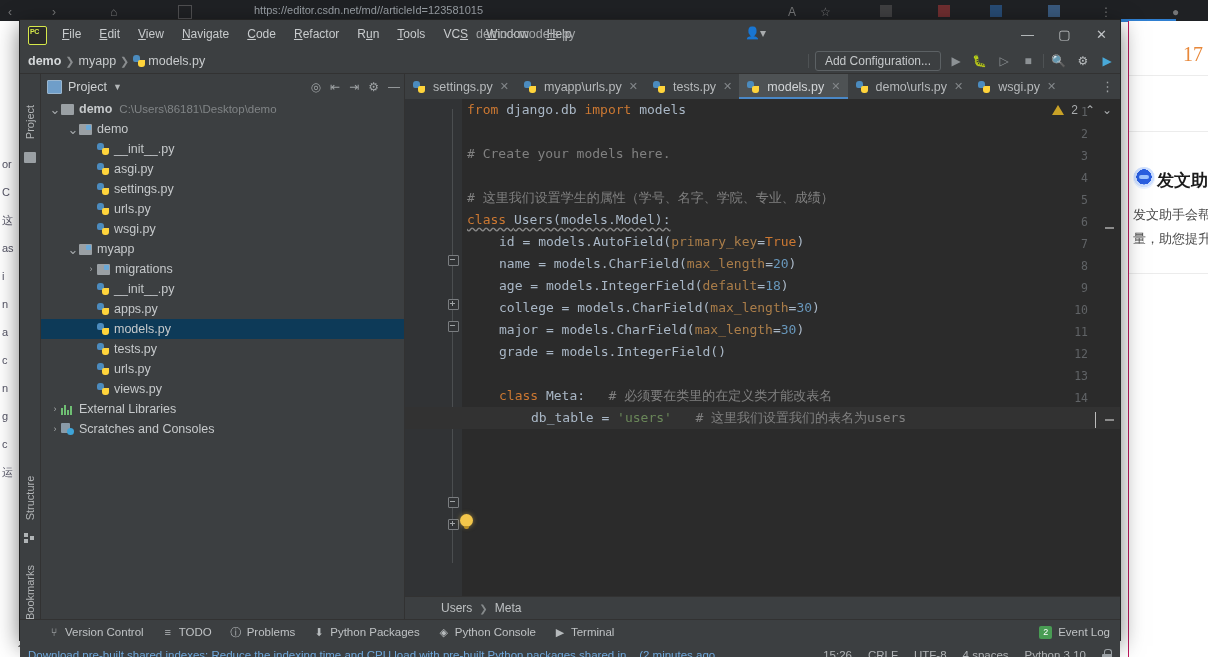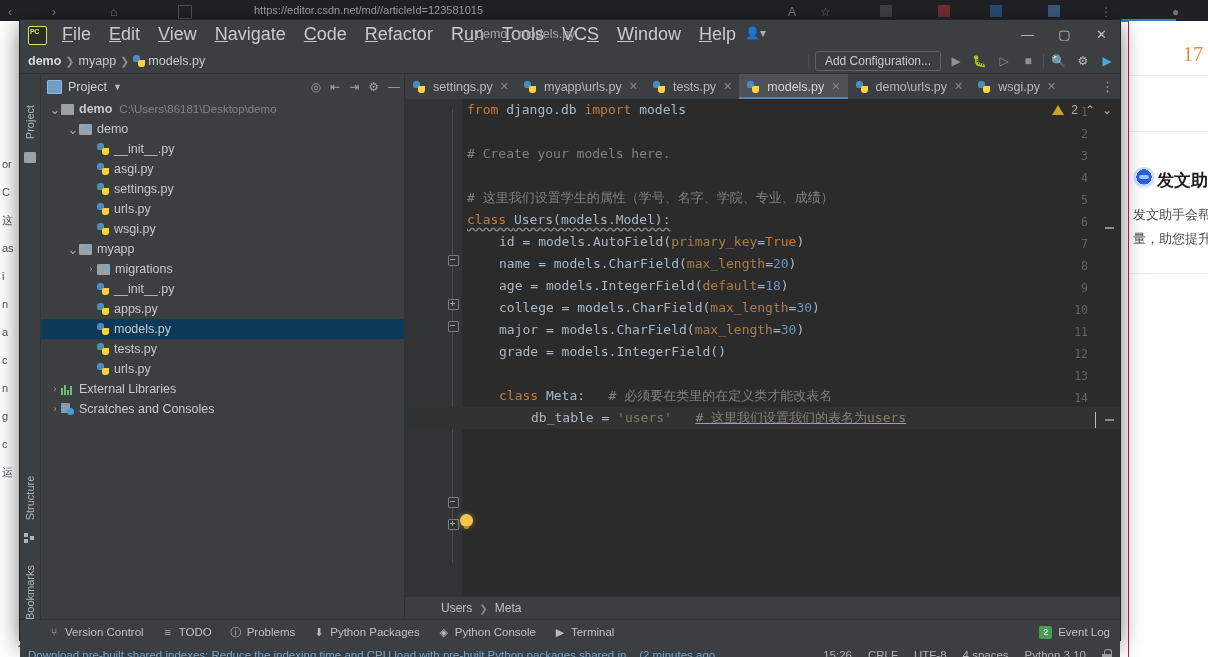--- a/index.html
+++ b/index.html
@@ -32,21 +32,21 @@
   
   #ide{position:absolute;left:20px;top:20px;width:1100px;height:620px;background:#3c3f41;
        box-shadow:0 0 0 1px #222 , 0 6px 22px rgba(0,0,0,.55);}
 
   
   .titlebar{position:relative;height:29px;background:#3c3f41;}
   .pc-logo{position:absolute;left:8px;top:6px;width:17px;height:17px;border-radius:2px;
       background:#2b2b2b;border:1.5px solid #d6e84a;}
   .pc-logo:after{content:"PC";position:absolute;left:1px;top:1px;font-size:7px;color:#d6e84a;font-weight:bold;letter-spacing:-.5px;}
   .menu{position:absolute;left:33px;top:0;height:29px;display:flex;align-items:center;gap:0;}
-  .menu .mi{padding:0 9px;font-size:18px;color:#c8cbcd;line-height:29px;cursor:default;}
+  .menu .mi{padding:0 9px;font-size:12px;color:#c8cbcd;line-height:29px;cursor:default;}
   .menu .mi u{text-decoration:underline;}
   .win-title{position:absolute;left:456px;top:7px;font-size:12.5px;color:#a4a7a9;}
   .win-btns{position:absolute;right:0;top:0;height:29px;display:flex;}
   .win-btns div{width:37px;height:29px;display:flex;align-items:center;justify-content:center;color:#c2c5c7;font-size:13px;}
   .user-ic{position:absolute;right:345px;top:6px;width:30px;height:17px;color:#a9acae;font-size:12px;}
 
   
   .navbar{position:relative;height:24px;background:#3c3f41;border-bottom:1px solid #323232;}
   .crumbs{position:absolute;left:8px;top:0;height:24px;display:flex;align-items:center;gap:4px;font-size:12.5px;}
   .crumbs .c{color:#c8cbcd;}
@@ -111,21 +111,21 @@
   .code{position:absolute;left:62px;top:0;right:0;bottom:0;font-family:"DejaVu Sans Mono",monospace;font-size:13px;
       white-space:pre;color:#a9b7c6;}
   .cl{position:absolute;left:0;height:22px;line-height:22px;}
   .kw{color:#cc7832;}
   .cm{color:#808080;}
   .st{color:#6a8759;}
   .nm2{color:#a9b7c6;}
   .num{color:#6897bb;}
   .param{color:#aa7d49;}
   .underline-wave{text-decoration:underline;text-decoration-style:wavy;text-decoration-color:#8a8a8a;text-underline-offset:3px;}
-  .link-cmt{color:#808080;text-decoration:underline;text-decoration-color:#c9a227;}
+  .link-cmt{color:#808080;text-decoration-color:#c9a227;}
   .line15hl{position:absolute;left:0;right:0;height:22px;background:#323232;}
   .caret{position:absolute;width:1px;background:#bbbbbb;height:16px;}
   .warn-panel{position:absolute;right:8px;top:4px;display:flex;align-items:center;gap:7px;font-size:12px;color:#a9acae;}
   .warn-tri{width:0;height:0;border-left:6px solid transparent;border-right:6px solid transparent;border-bottom:10px solid #c9a227;}
   .rmark{position:absolute;right:6px;width:9px;height:2px;background:#8b8b8b;}
 
   .bc-bottom{position:absolute;left:0;right:0;bottom:0;height:22px;background:#3c3f41;border-top:1px solid #323232;
       display:flex;align-items:center;padding-left:36px;gap:7px;font-size:12px;color:#bdc0c2;}
   .bc-bottom .sep{color:#85898b;font-size:10px;}
 
@@ -336,20 +336,25 @@
           </div>
           <div class="row" style="padding-left: 44px;">
             <span class="arrow"></span>
             <span class="pyico" style="margin-right: 5px;"></span>
             <span class="nm">tests.py</span>
           </div>
           <div class="row" style="padding-left: 44px;">
             <span class="arrow"></span>
             <span class="pyico" style="margin-right: 5px;"></span>
             <span class="nm">urls.py</span>
+          </div>
+          <div class="row" style="padding-left: 44px;">
+            <span class="arrow"></span>
+            <span class="pyico" style="margin-right: 5px;"></span>
+            <span class="nm">views.py</span>
           </div>
           <div class="row" style="padding-left: 8px;">
             <span class="arrow">›</span>
             <span class="libico">
               <i style="height:7px"></i>
               <i style="height:10px"></i>
               <i style="height:5px"></i>
               <i style="height:9px"></i>
             </span>
             <span class="nm">External Libraries</span>

